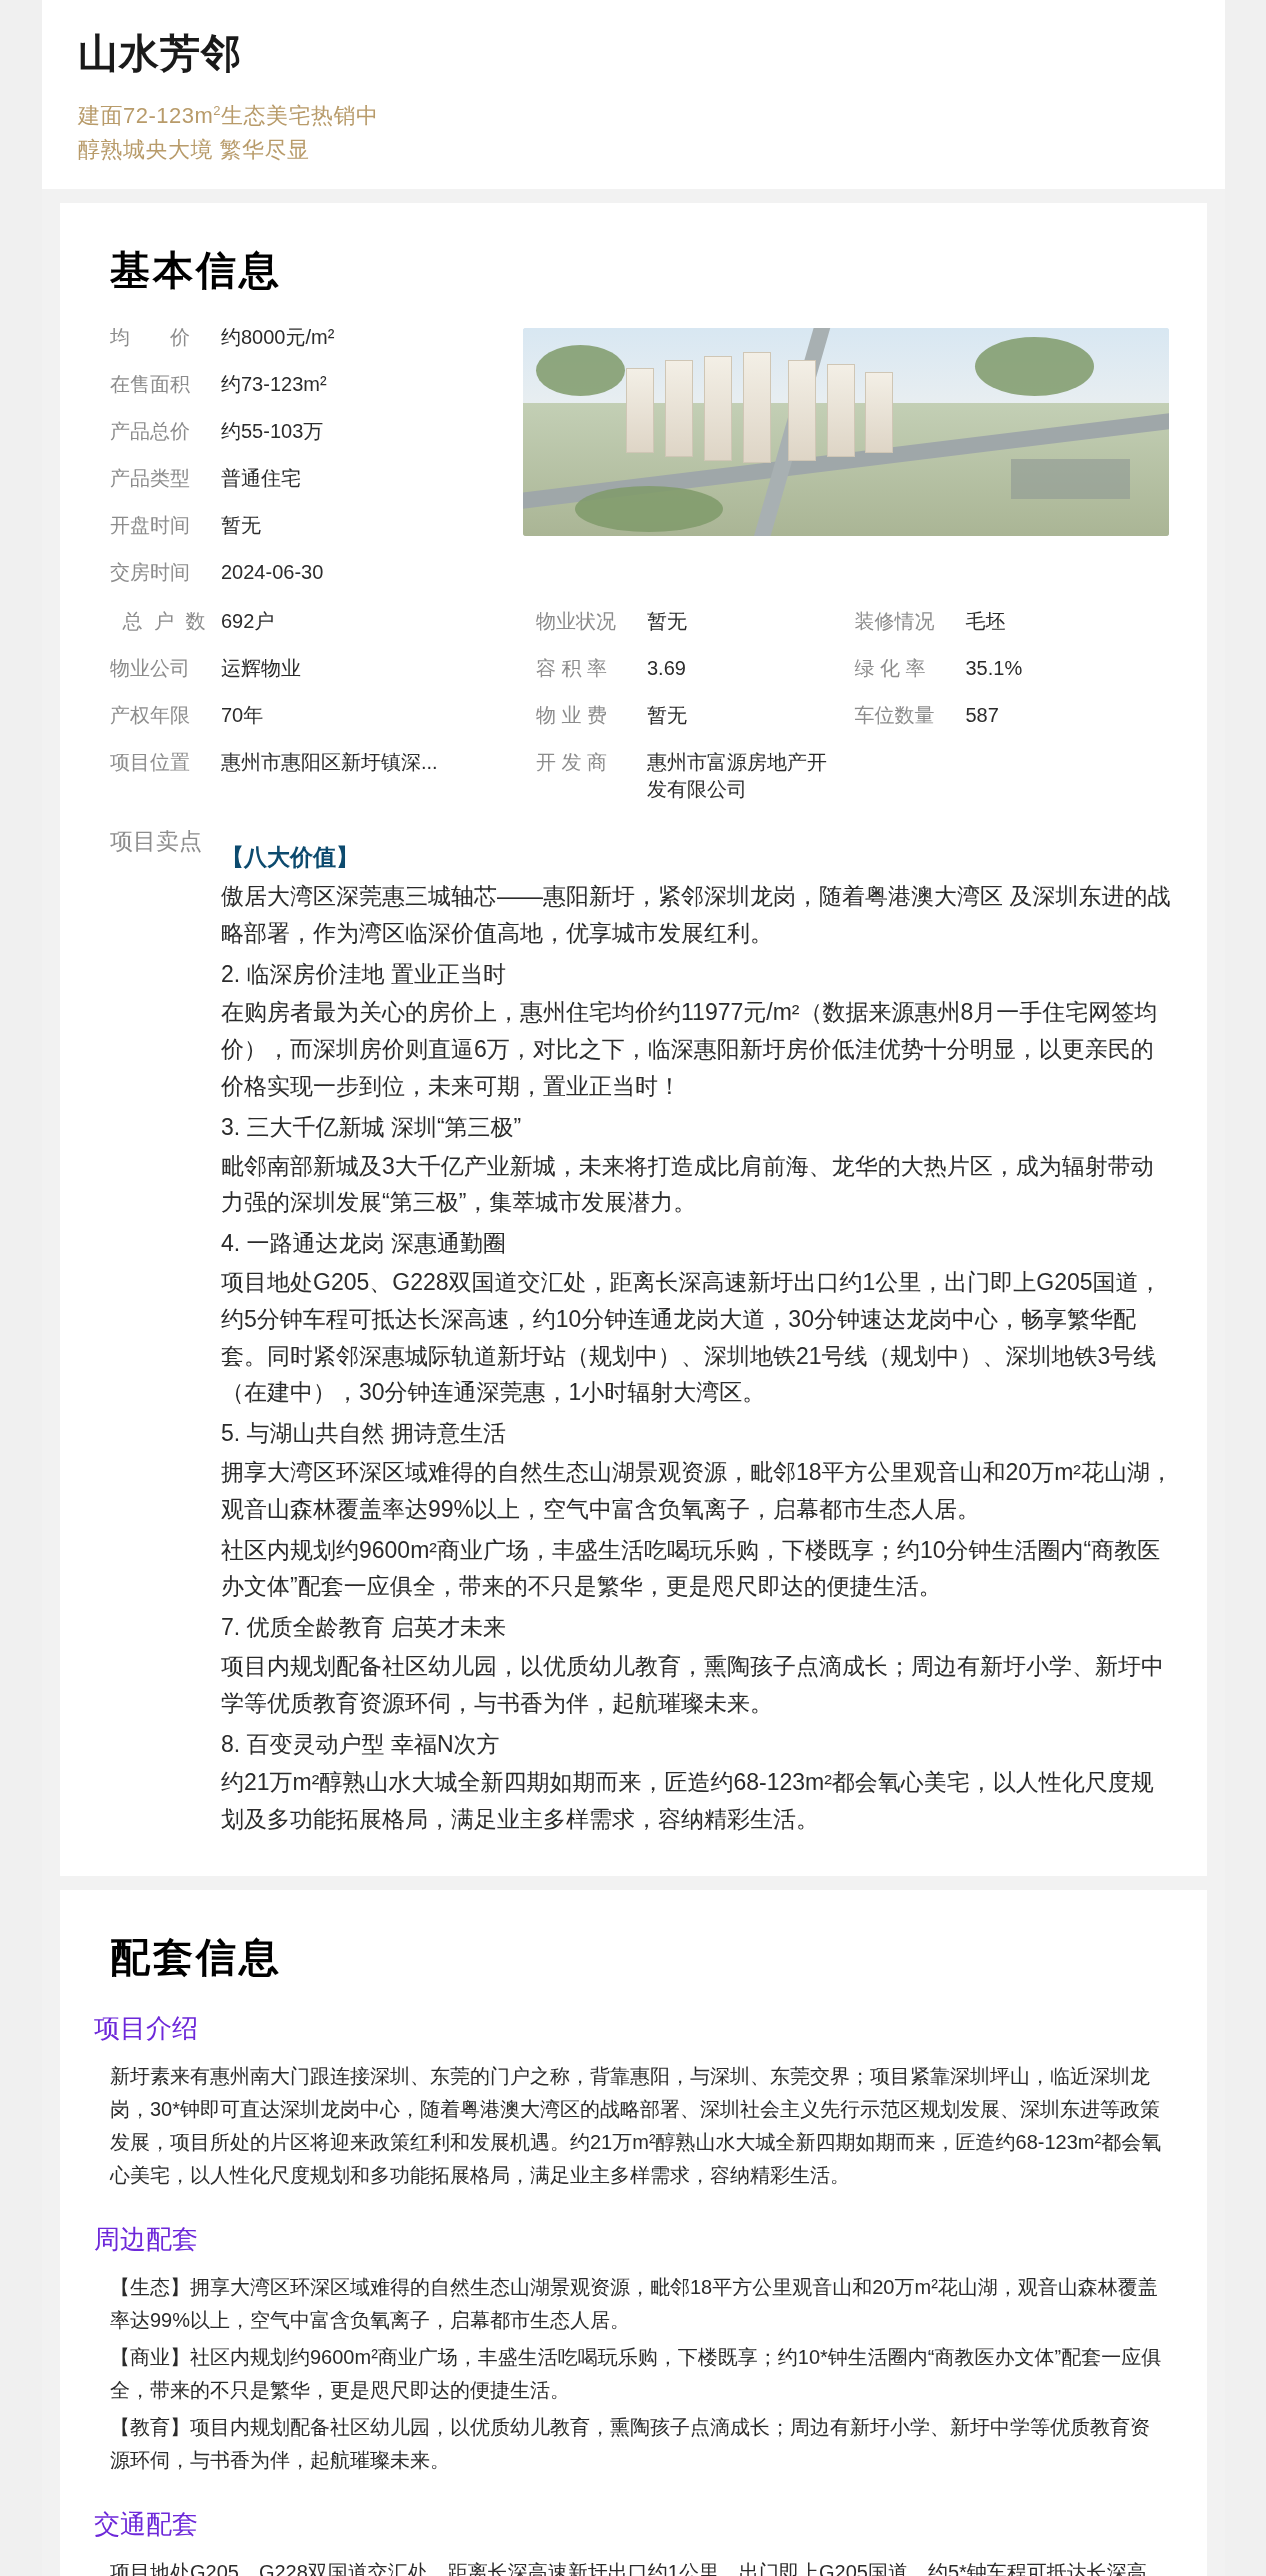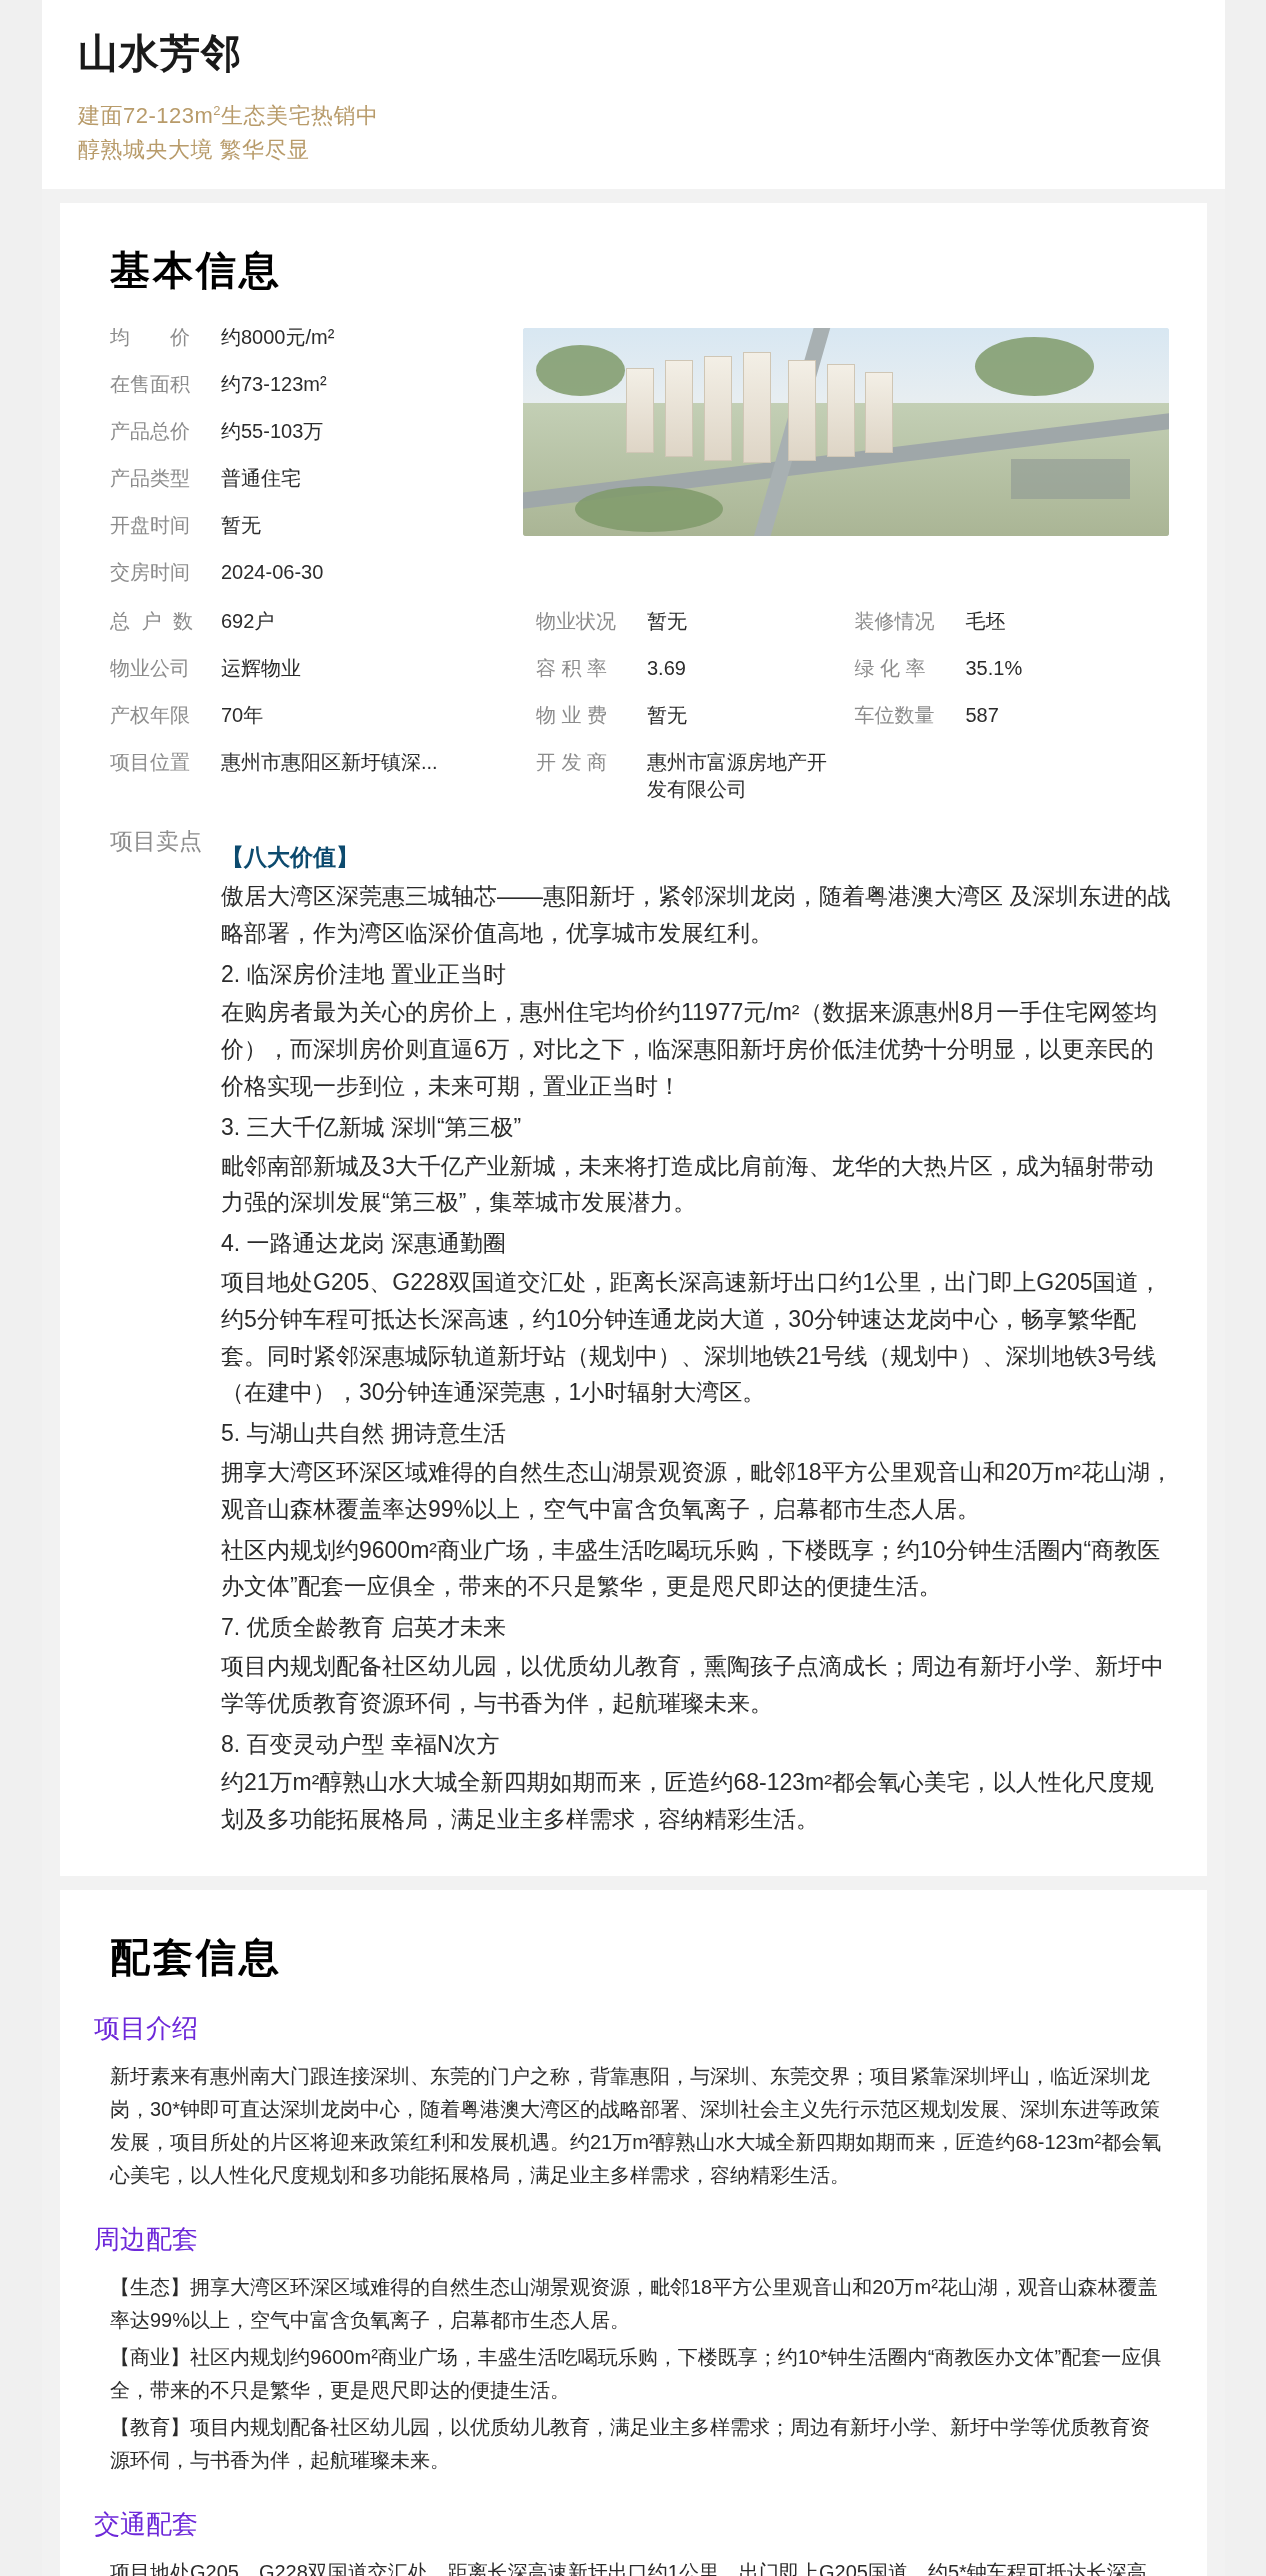--- a/index.html
+++ b/index.html
@@ -79,21 +79,21 @@
     font-size: 20px;
     line-height: 1.35;
   }
   .row .lbl {
     color: #8c8c8c;
     width: 111px;
     flex: 0 0 111px;
     letter-spacing: 0;
     white-space: nowrap;
   }
-  .row .lbl.sp2 { letter-spacing: 3px; }
+  .row .lbl.sp2 { letter-spacing: 3px; text-align: center; }
   .row .val {
     color: #2b2b2b;
     flex: 1;
   }
 
   .hero {
     flex: 1;
     margin-top: 4px;
     padding-right: 4px;
   }
@@ -330,21 +330,21 @@
 
     <div class="sub-label">项目介绍</div>
     <div class="para-block">
       <p>新圩素来有惠州南大门跟连接深圳、东莞的门户之称，背靠惠阳，与深圳、东莞交界；项目紧靠深圳坪山，临近深圳龙岗，30*钟即可直达深圳龙岗中心，随着粤港澳大湾区的战略部署、深圳社会主义先行示范区规划发展、深圳东进等政策发展，项目所处的片区将迎来政策红利和发展机遇。约21万m²醇熟山水大城全新四期如期而来，匠造约68-123m²都会氧心美宅，以人性化尺度规划和多功能拓展格局，满足业主多样需求，容纳精彩生活。</p>
     </div>
 
     <div class="sub-label">周边配套</div>
     <div class="para-block">
       <p>【生态】拥享大湾区环深区域难得的自然生态山湖景观资源，毗邻18平方公里观音山和20万m²花山湖，观音山森林覆盖率达99%以上，空气中富含负氧离子，启幕都市生态人居。</p>
       <p>【商业】社区内规划约9600m²商业广场，丰盛生活吃喝玩乐购，下楼既享；约10*钟生活圈内“商教医办文体”配套一应俱全，带来的不只是繁华，更是咫尺即达的便捷生活。</p>
-      <p>【教育】项目内规划配备社区幼儿园，以优质幼儿教育，满足业主多样需求；周边有新圩小学、新圩中学等优质教育资源环伺，与书香为伴，起航璀璨未来。</p>
+      <p>【教育】项目内规划配备社区幼儿园，以优质幼儿教育，熏陶孩子点滴成长；周边有新圩小学、新圩中学等优质教育资源环伺，与书香为伴，起航璀璨未来。</p>
     </div>
 
     <div class="sub-label">交通配套</div>
     <div class="para-block">
       <p>项目地处G205、G228双国道交汇处，距离长深高速新圩出口约1公里，出门即上G205国道，约5*钟车程可抵达长深高速、约10*钟连通龙岗大道，30*钟速达龙岗中心，畅享繁华配套。同时紧邻深惠城际轨道新圩站（规划中）、深圳地铁21号线（规划中）、深圳地铁3号线（在建中），30*钟通达深莞惠，1*时辐射大湾区</p>
     </div>
   </div>
 
 </div>
 

